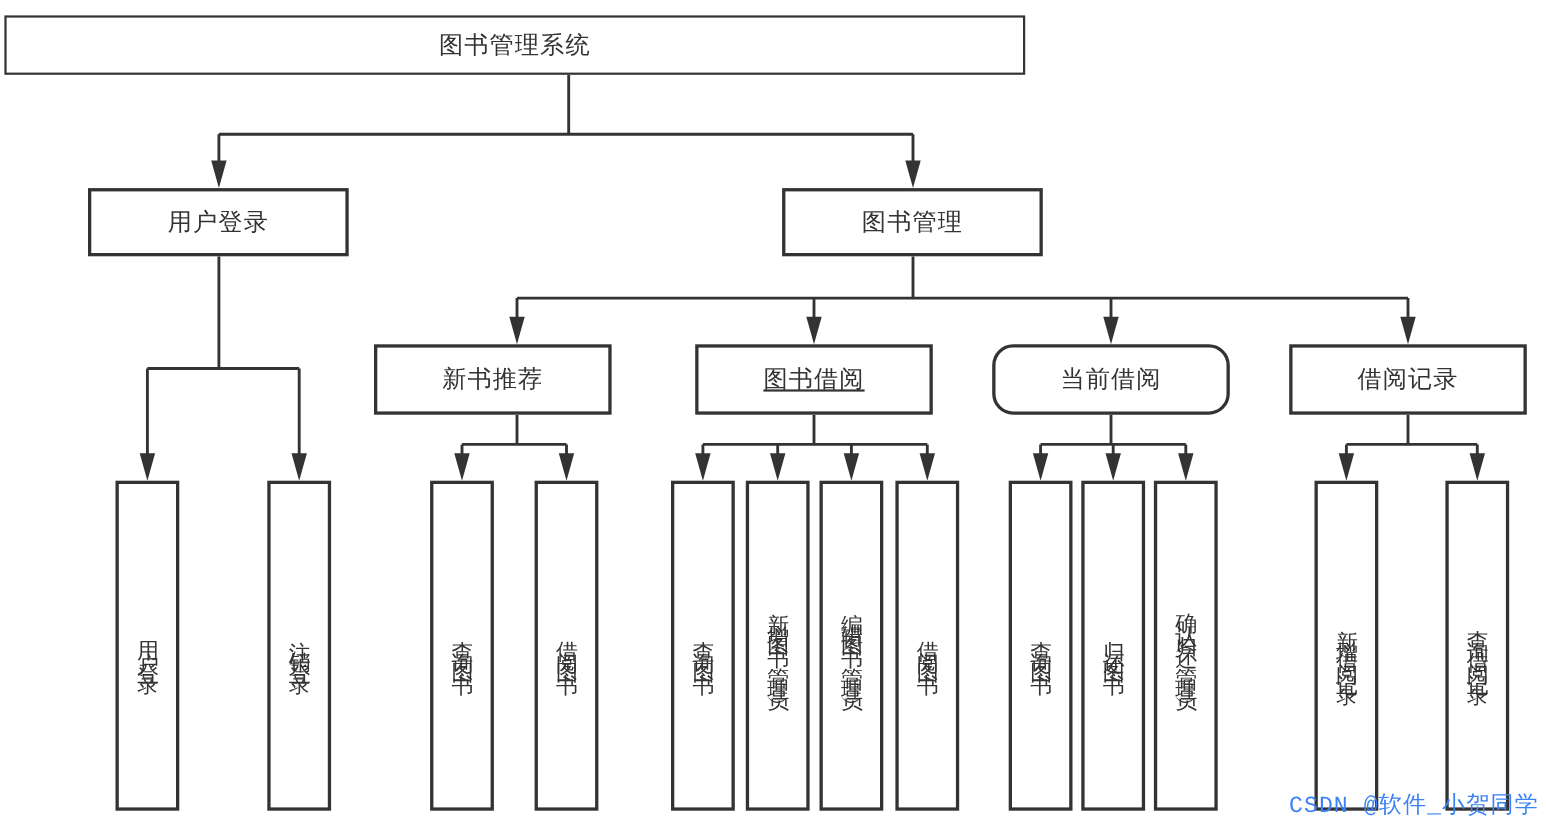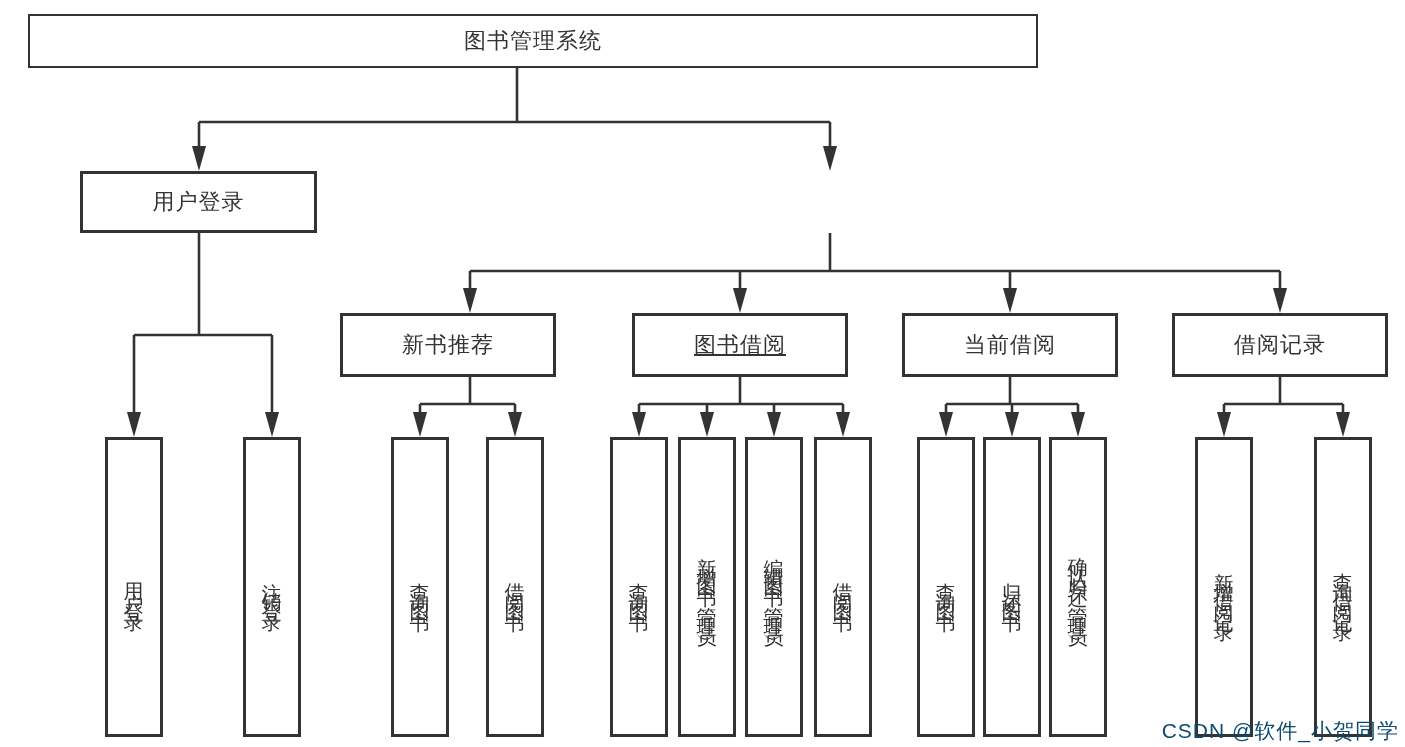--- a/index.html
+++ b/index.html
@@ -60,24 +60,25 @@
     font-size: 20px;
     letter-spacing: 10px;
     color: #333333;
     line-height: 1;
   }
   .watermark {
     position: absolute;
     right: 6px;
     bottom: 2px;
     font-size: 21px;
-    color: #0c4a6e;
+    color: #3b82f6;
     z-index: 3;
     letter-spacing: 1px;
     white-space: nowrap;
+    font-family: Liberation Mono, monospace;
   }
 </style>
 </head>
 <body>
 
 <div class="canvas">
 
   <svg class="connectors" viewBox="0 0 1405 747" xmlns="http://www.w3.org/2000/svg">
     <g stroke="#333333" stroke-width="2.6" fill="none">
       <path d="M517 68 V122 M199 122 H830 M199 122 V152 M830 122 V152"></path>
@@ -104,27 +105,28 @@
       <polygon points="774,437 767,412 781,412"></polygon>
       <polygon points="843,437 836,412 850,412"></polygon>
       <polygon points="946,437 939,412 953,412"></polygon>
       <polygon points="1012,437 1005,412 1019,412"></polygon>
       <polygon points="1078,437 1071,412 1085,412"></polygon>
       <polygon points="1224,437 1217,412 1231,412"></polygon>
       <polygon points="1343,437 1336,412 1350,412"></polygon>
     </g>
   </svg>
 
-  <div class="box root" style="left:28px; top:14px; width:1010px; height:54px;">图书管理系统</div>
+  <div class="box root" style="left:4px; top:14px; width:928px; height:54px;">图书管理系统</div>
 
   <div class="box" style="left:80px; top:171px; width:237px; height:62px;">用户登录</div>
+  <div class="box" style="left:711px; top:171px; width:237px; height:62px;">图书管理</div>
 
   <div class="box" style="left:340px; top:313px; width:216px; height:64px;">新书推荐</div>
   <div class="box" style="left:632px; top:313px; width:216px; height:64px;text-decoration:underline;">图书借阅</div>
-  <div class="box" style="left:902px; top:313px; width:216px; height:64px;">当前借阅</div>
+  <div class="box" style="left:902px; top:313px; width:216px; height:64px;border-radius:19px;">当前借阅</div>
   <div class="box" style="left:1172px; top:313px; width:216px; height:64px;">借阅记录</div>
 
   <div class="leaf" style="left:105px;">
     <span class="leaf-label">用户登录</span>
   </div>
   <div class="leaf" style="left:243px;">
     <span class="leaf-label">注销登录</span>
   </div>
 
   <div class="leaf" style="left:391px;">

